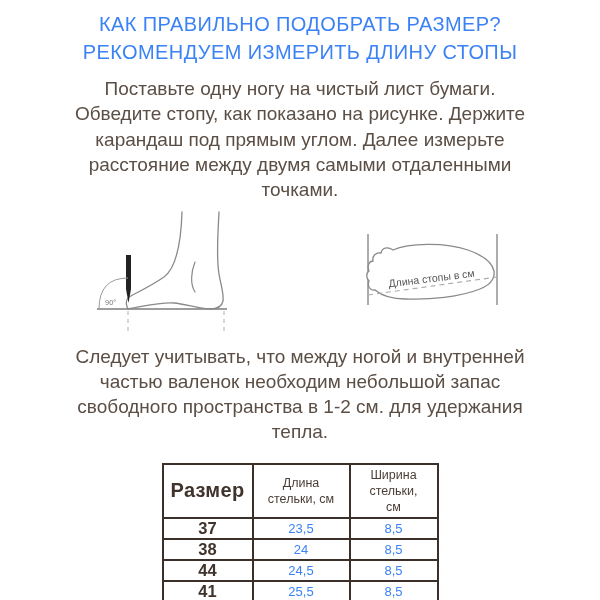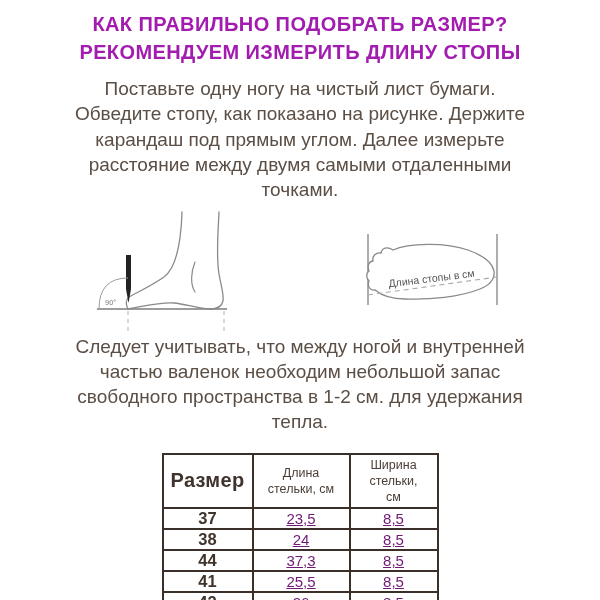--- a/index.html
+++ b/index.html
@@ -9,24 +9,24 @@
     margin: 0 auto;
     overflow: hidden;
     font-family: "Liberation Sans", "DejaVu Sans", sans-serif;
     color: #5b4e45;
   }
   .page { width: 600px; height: 600px; padding-top: 11px; }
 
   .title {
     text-align: center;
     font-size: 20px;
-    font-weight: 700;
+    font-weight: 400;
     letter-spacing: 0.4px;
     line-height: 1.38;
-    color: #a21caf;
+    color: #3b82f6;
   }
 
   .body-text {
     margin: 10px auto 0;
     max-width: 452px;
     text-align: center;
     font-size: 19px;
     line-height: 1.33;
     color: #5b4e45;
   }
@@ -35,21 +35,21 @@
     margin-top: 3px;
     height: 128px;
     display: flex;
     justify-content: center;
     align-items: center;
     gap: 34px;
   }
   .figures svg { display: block; }
   .fig-right { margin-top: 8px; }
 
-  .note { margin-top: 0; max-width: 460px; }
+  .note { margin-top: 10px; max-width: 460px; }
 
   table.size-table {
     border-collapse: collapse;
     margin: 18px auto 0;
     table-layout: fixed;
     width: 267px;
   }
   .size-table th, .size-table td {
     border: 2px solid #3a2f29;
     text-align: center;
@@ -68,21 +68,21 @@
     letter-spacing: 0.3px;
   }
   th.small-header {
     font-size: 12.5px;
     font-weight: 400;
     line-height: 1.3;
     color: #4a3e36;
     padding: 2px 10px;
   }
   td.size-cell  { font-size: 16.5px; font-weight: 700; color: #3f332c; }
-  td.value-cell { font-size: 15px; font-weight: 400; color: #701a75; text-decoration: underline; }
+  td.value-cell { font-size: 13px; font-weight: 400; color: #3b82f6; }
 </style>
 </head>
 <body>
 
 <div class="page">
 
   <h1 class="title">
     <span>КАК ПРАВИЛЬНО ПОДОБРАТЬ РАЗМЕР?</span><br>
     <span>РЕКОМЕНДУЕМ ИЗМЕРИТЬ ДЛИНУ СТОПЫ</span>
   </h1>
@@ -136,21 +136,21 @@
         <td class="value-cell">23,5</td>
         <td class="value-cell">8,5</td>
       </tr>
       <tr>
         <td class="size-cell">38</td>
         <td class="value-cell">24</td>
         <td class="value-cell">8,5</td>
       </tr>
       <tr>
         <td class="size-cell">44</td>
-        <td class="value-cell">37,3</td>
+        <td class="value-cell">24,5</td>
         <td class="value-cell">8,5</td>
       </tr>
       <tr>
         <td class="size-cell">41</td>
         <td class="value-cell">25,5</td>
         <td class="value-cell">8,5</td>
       </tr>
       <tr>
         <td class="size-cell">42</td>
         <td class="value-cell">26</td>

